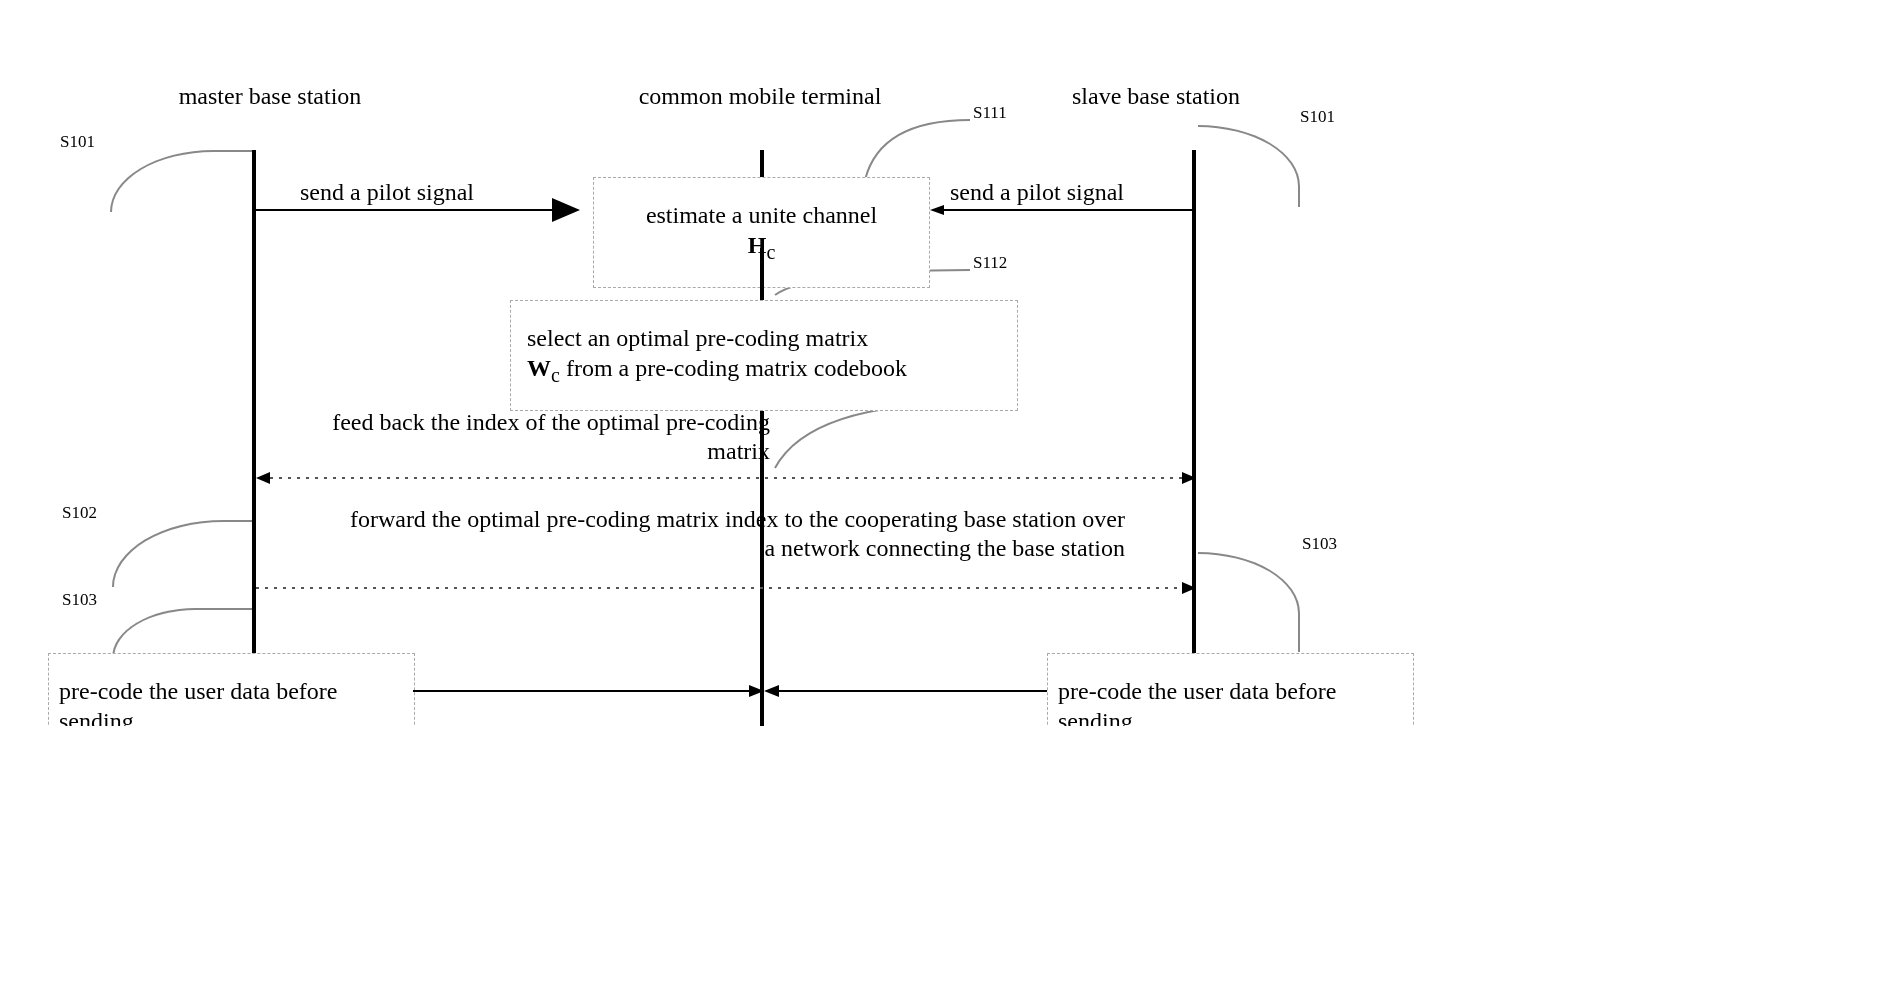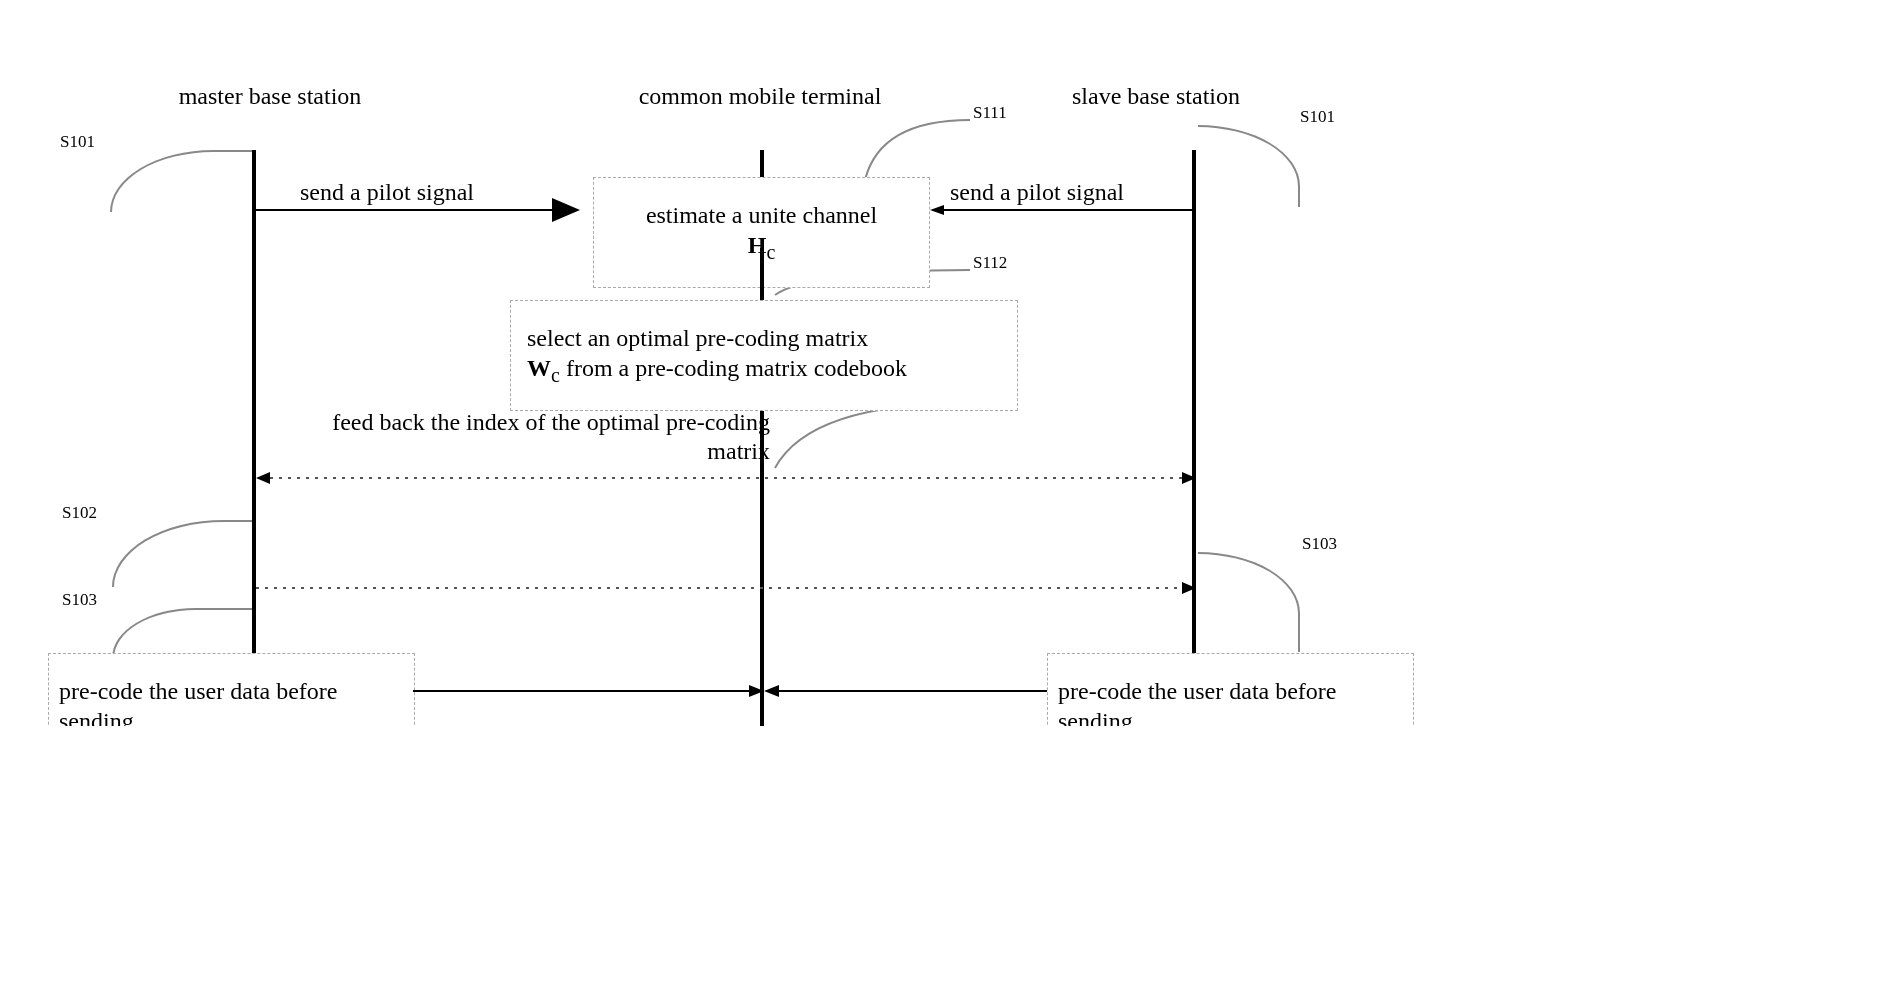--- a/index.html
+++ b/index.html
@@ -144,20 +144,21 @@
     <line x1="4" y1="0" x2="4" y2="52" stroke="#000" stroke-width="4"></line>
   </svg>
 
   <div class="msg-label" style="left:320px; top:408px; width:450px;">feed back the index of the optimal pre-coding matrix</div>
   <svg class="conn" style="left:256px; top:472px; width:940px; height:20px;">
     <line x1="14" y1="6" x2="926" y2="6" stroke="#555" stroke-width="2" stroke-dasharray="3 6"></line>
     <path d="M14,0 L0,6 L14,12 z" fill="#000"></path>
     <path d="M926,0 L940,6 L926,12 z" fill="#000"></path>
   </svg>
 
+  <div class="msg-label" style="left:335px; top:505px; width:790px;">forward the optimal pre-coding matrix index to the cooperating base station over a network connecting the base station</div>
   <svg class="conn" style="left:256px; top:582px; width:940px; height:20px;">
     <line x1="0" y1="6" x2="926" y2="6" stroke="#555" stroke-width="2" stroke-dasharray="3 6"></line>
     <path d="M926,0 L940,6 L926,12 z" fill="#000"></path>
   </svg>
 
   <div class="box" style="left:48px; top:653px; width:345px; text-align:left;">pre-code the user data before sending</div>
   <div class="box" style="left:1047px; top:653px; width:345px; text-align:left;">pre-code the user data before sending</div>
 
   <svg class="conn" style="left:413px; top:685px; width:351px; height:20px;">
     <line x1="0" y1="6" x2="336" y2="6" stroke="#000" stroke-width="2"></line>

